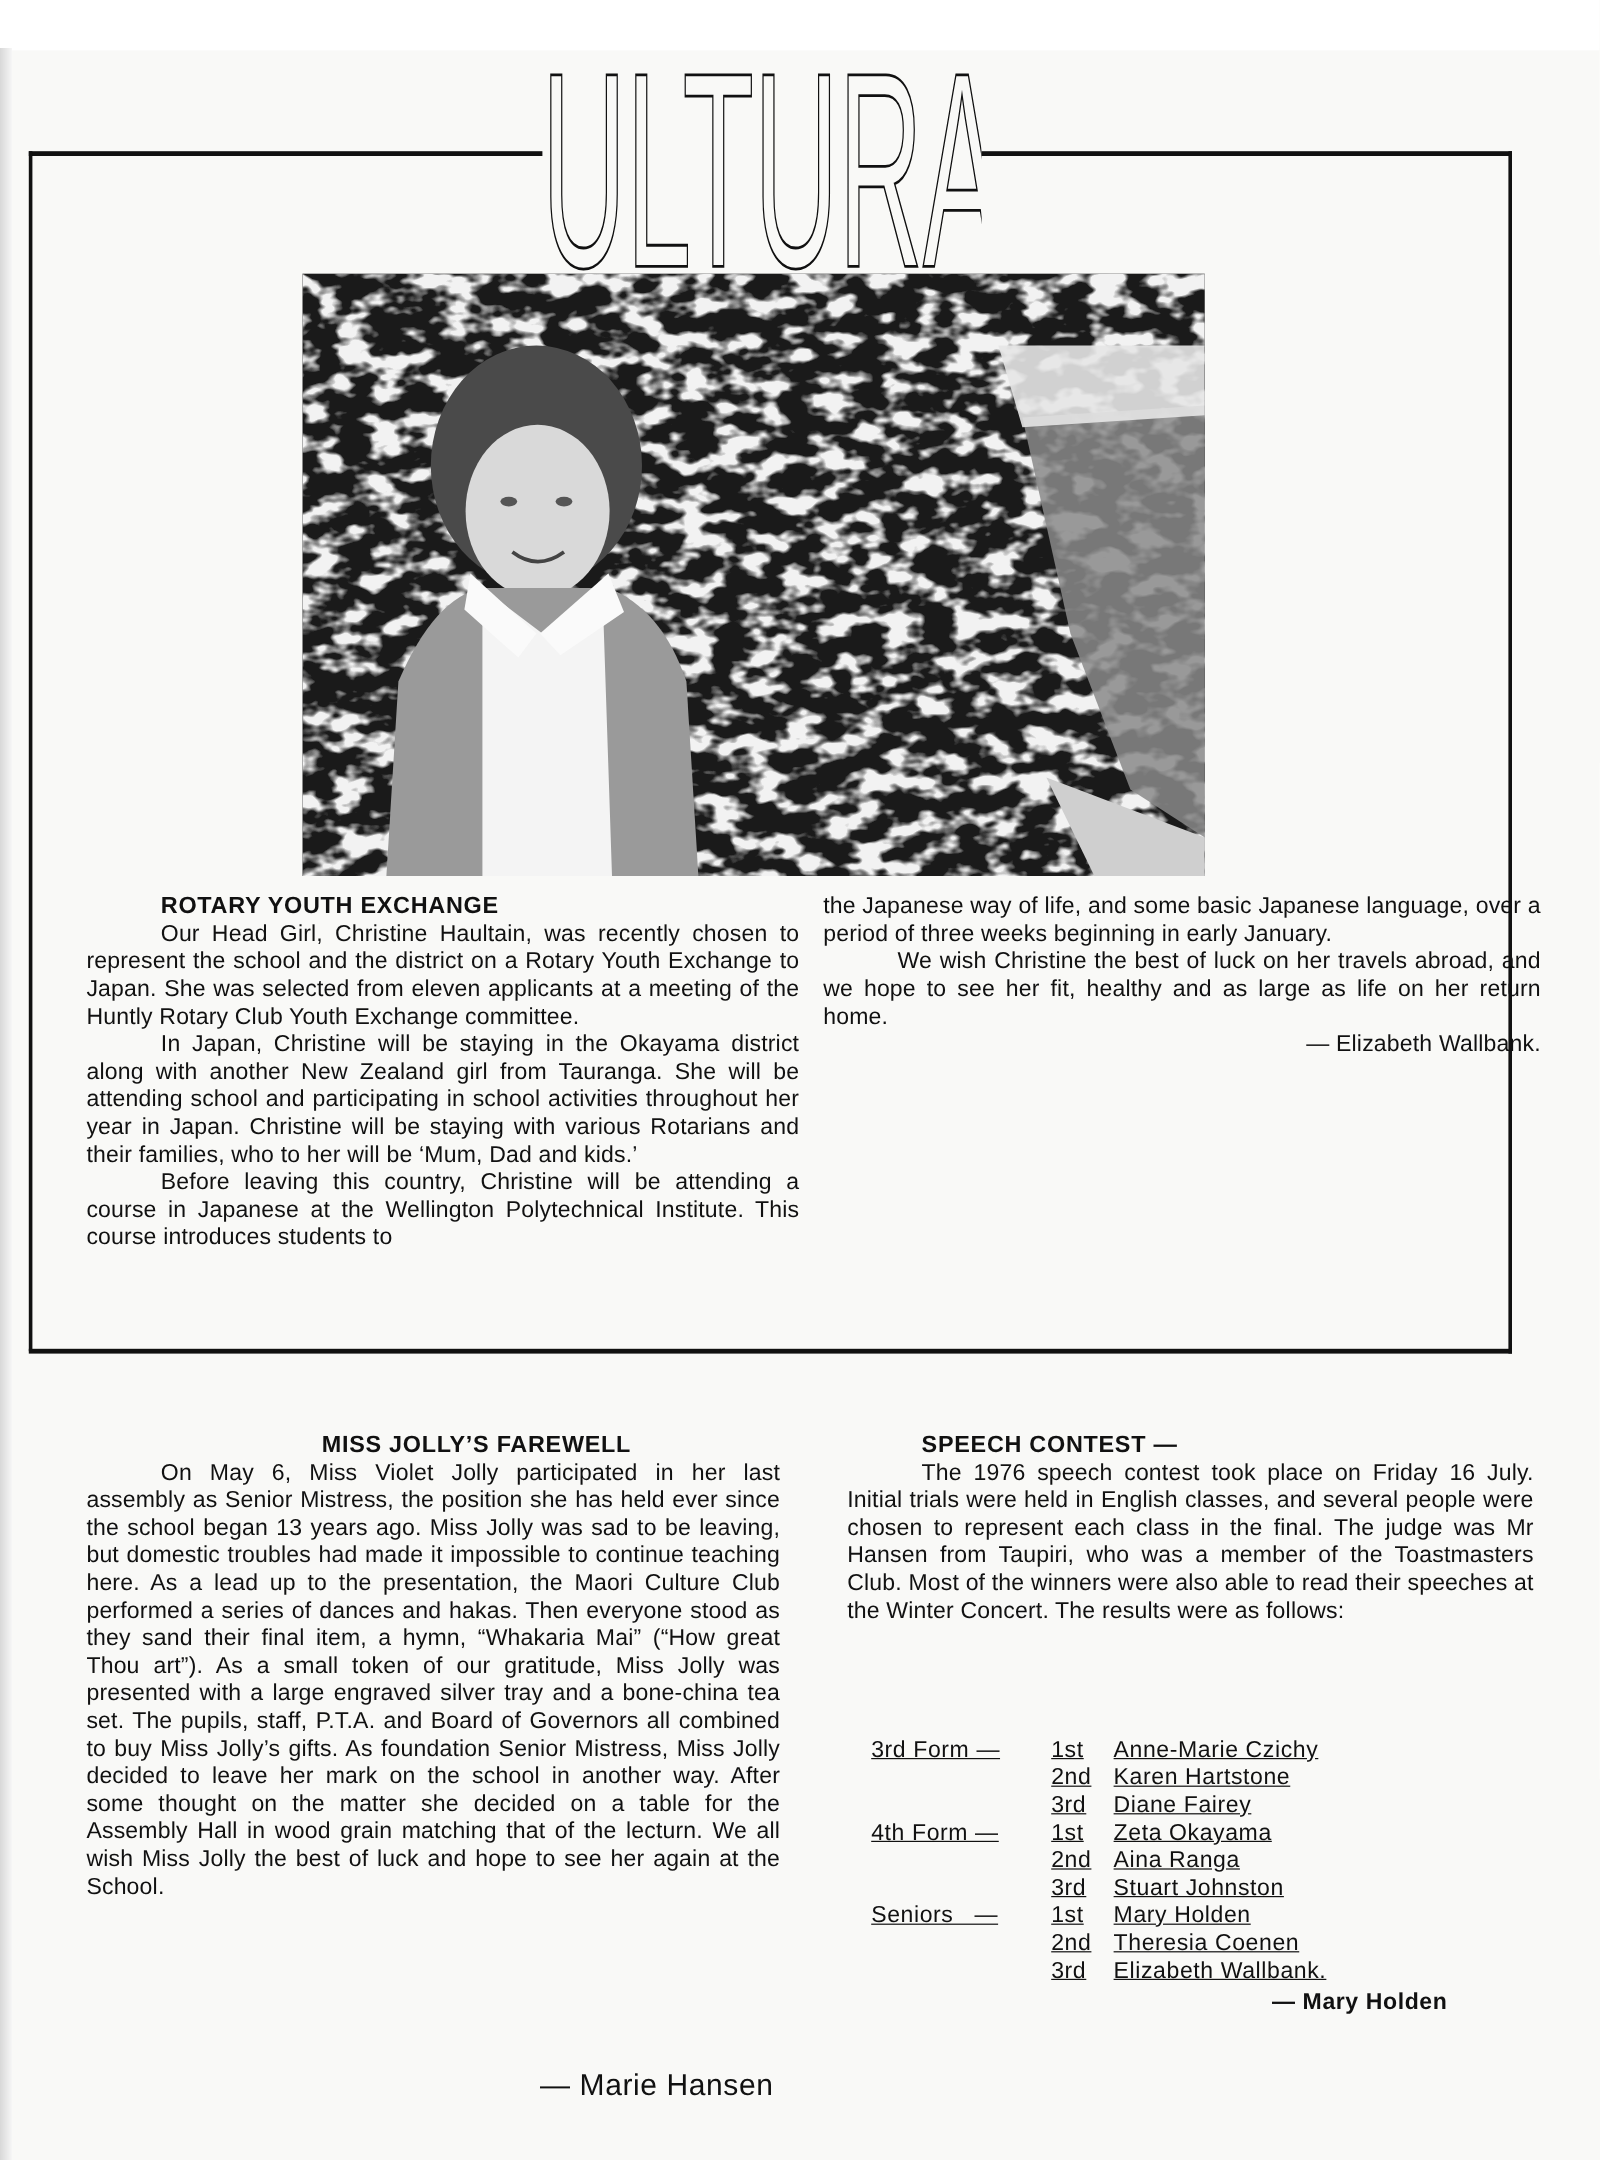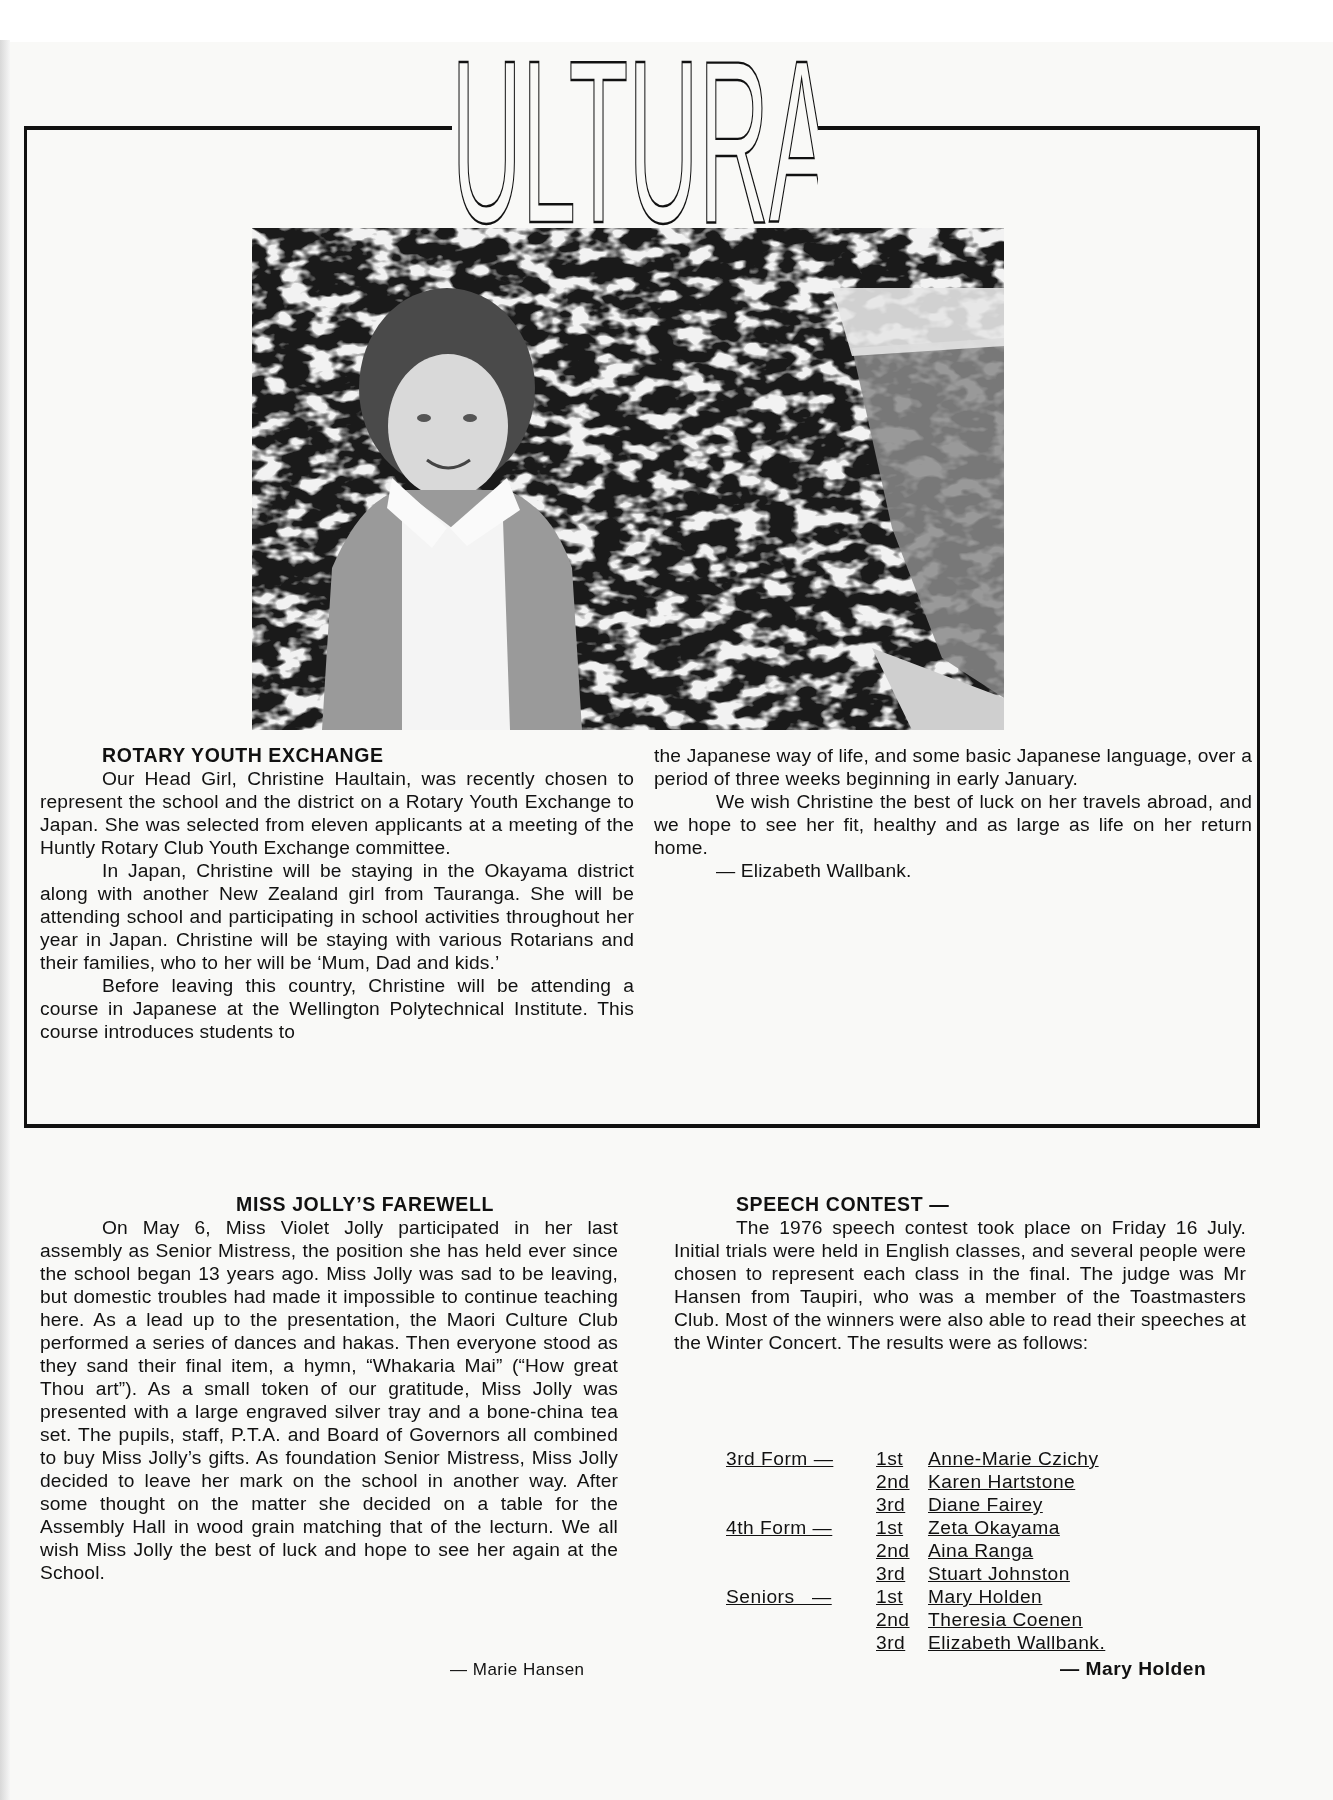--- a/index.html
+++ b/index.html
@@ -36,43 +36,44 @@
     background:#777;
   }
   .photo svg { width:100%; height:100%; display:block; }
 
   .col {
     position:absolute;
     font-size:19.2px;
     line-height:23px;
     text-align:justify;
     letter-spacing:0.15px;
+    margin-left:32px;
   }
   .col p { margin:0; text-indent:62px; }
   .col p.noindent { text-indent:0; }
   .heading { font-weight:bold; font-size:19.5px; letter-spacing:0.6px; text-indent:0; margin:0; }
-  .sig { margin:0; text-indent:0; }
+  .sig { text-align:right; margin:0; text-indent:0; }
 
   .c1 { left:40px; top:744px; width:594px; }
   .c2 { left:654px; top:744px; width:598px; }
   .c3 { left:40px; top:1193px; width:578px; }
   .c4 { left:674px; top:1193px; width:602px; }
   .c3 .heading { text-align:center; padding-left:10px; }
 
   .results {
     position:absolute; left:726px; top:1447px; font-size:19.2px; line-height:23px;
     letter-spacing:0.5px;
     text-decoration:underline;
   }
   .res-row { display:flex; height:23px; }
   .res-form { width:150px; }
   .res-place { width:52px; }
   .res-name { }
   .sig4 { position:absolute; left:1060px; top:1658px; font-size:19.2px; letter-spacing:0.5px;font-weight:bold; }
-  .sig3 { position:absolute; left:450px; top:1660px; font-size:17px; letter-spacing:0.5px; }
+  .sig3 { position:absolute; left:450px; top:1724px; font-size:25px; letter-spacing:0.5px; }
 </style>
 </head>
 <body>
 
 <div class="page-bg"></div>
 <div class="scan-top"></div>
 <div class="scan-edge"></div>
 
 <div class="frame-left-top"></div>
 <div class="frame-right-top"></div>

